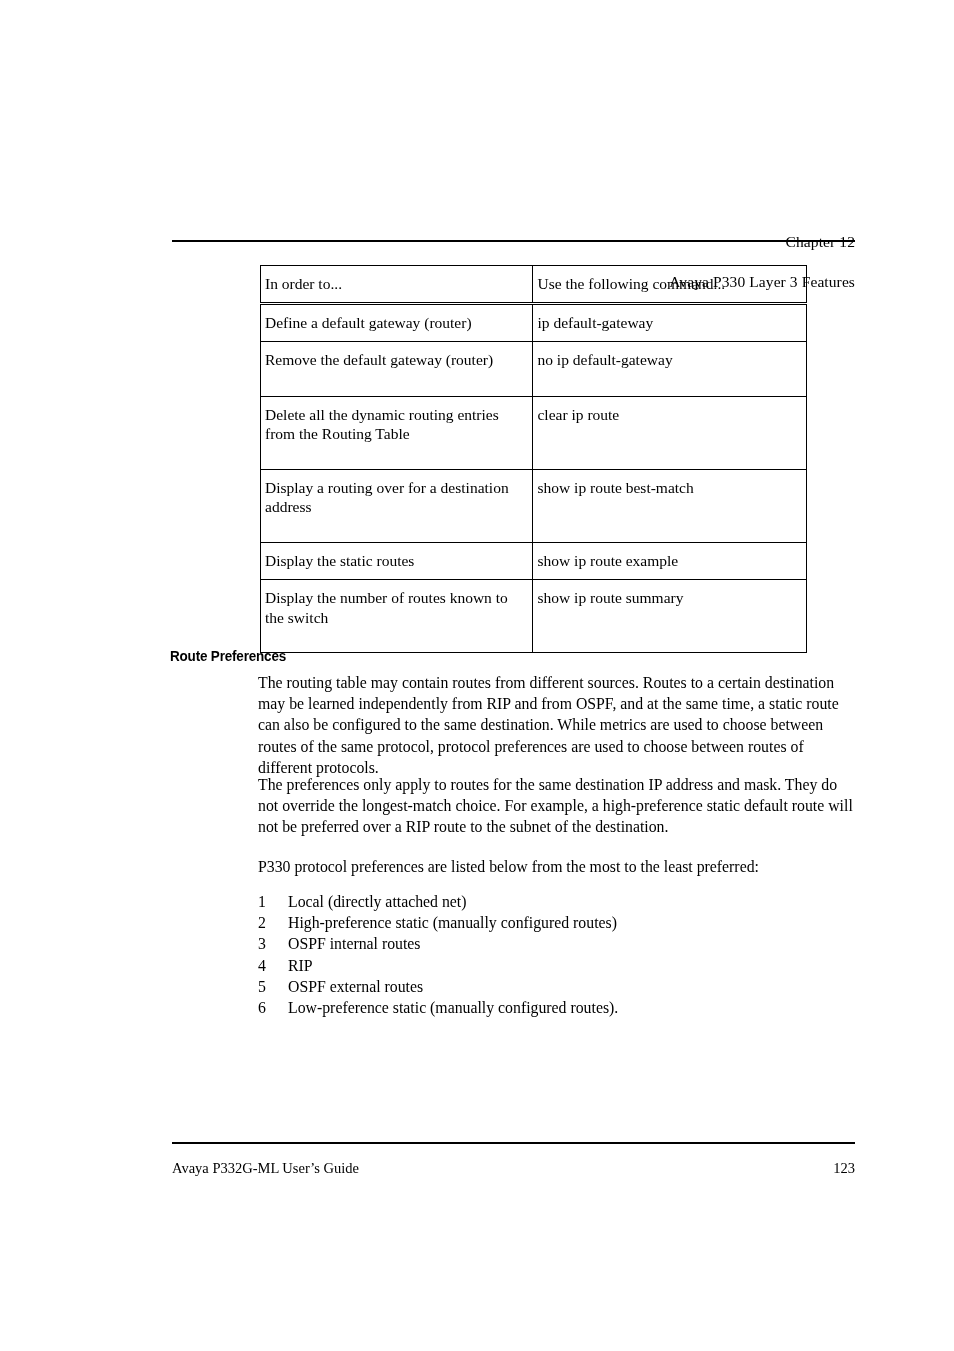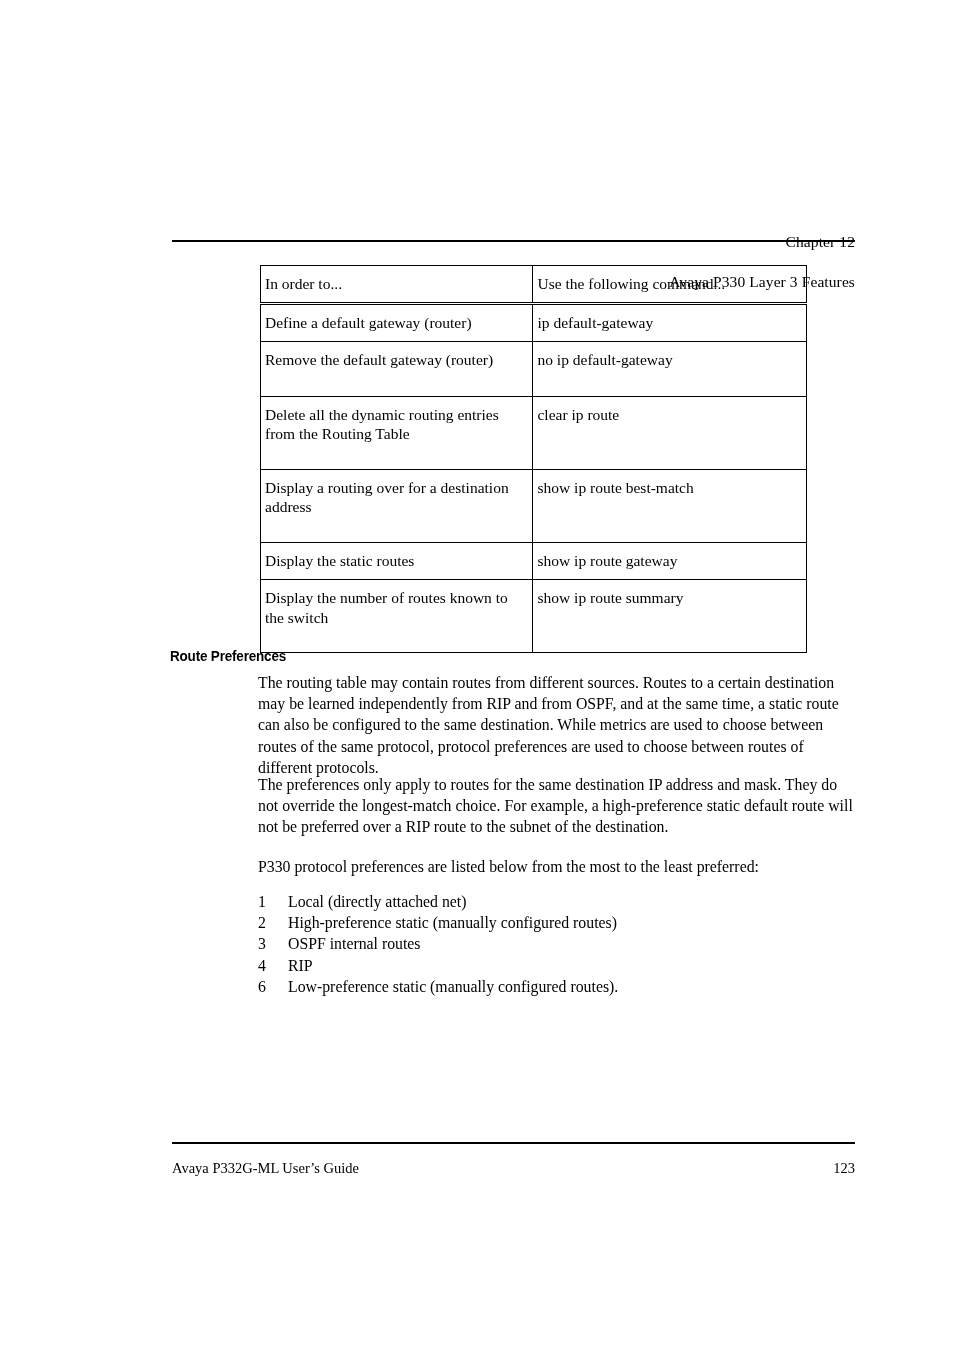--- a/index.html
+++ b/index.html
@@ -185,21 +185,21 @@
       <tr>
         <td class="tall2">Delete all the dynamic routing entries from the Routing Table</td>
         <td class="tall2">clear ip route</td>
       </tr>
       <tr>
         <td class="tall2">Display a routing over for a destination address</td>
         <td class="tall2">show ip route best-match</td>
       </tr>
       <tr>
         <td>Display the static routes</td>
-        <td>show ip route gateway</td>
+        <td>show ip route example</td>
       </tr>
       <tr>
         <td class="tall2">Display the number of routes known to the switch</td>
         <td class="tall2">show ip route summary</td>
       </tr>
     </tbody>
   </table>
 
   <div class="sec-heading">Route Preferences</div>
 
@@ -212,20 +212,23 @@
       <span class="num">1</span><span class="txt">Local (directly attached net)</span>
     </div>
     <div class="row">
       <span class="num">2</span><span class="txt">High-preference static (manually configured routes)</span>
     </div>
     <div class="row">
       <span class="num">3</span><span class="txt">OSPF internal routes</span>
     </div>
     <div class="row">
       <span class="num">4</span><span class="txt">RIP</span>
+    </div>
+    <div class="row">
+      <span class="num">5</span><span class="txt">OSPF external routes</span>
     </div>
     <div class="row">
       <span class="num">6</span><span class="txt">Low-preference static (manually configured routes).</span>
     </div>
   </div>
 
   <div class="footer-rule"></div>
   <div class="footer">
     <span class="guide">Avaya P332G-ML User’s Guide</span>
     <span class="pageno">123</span>

